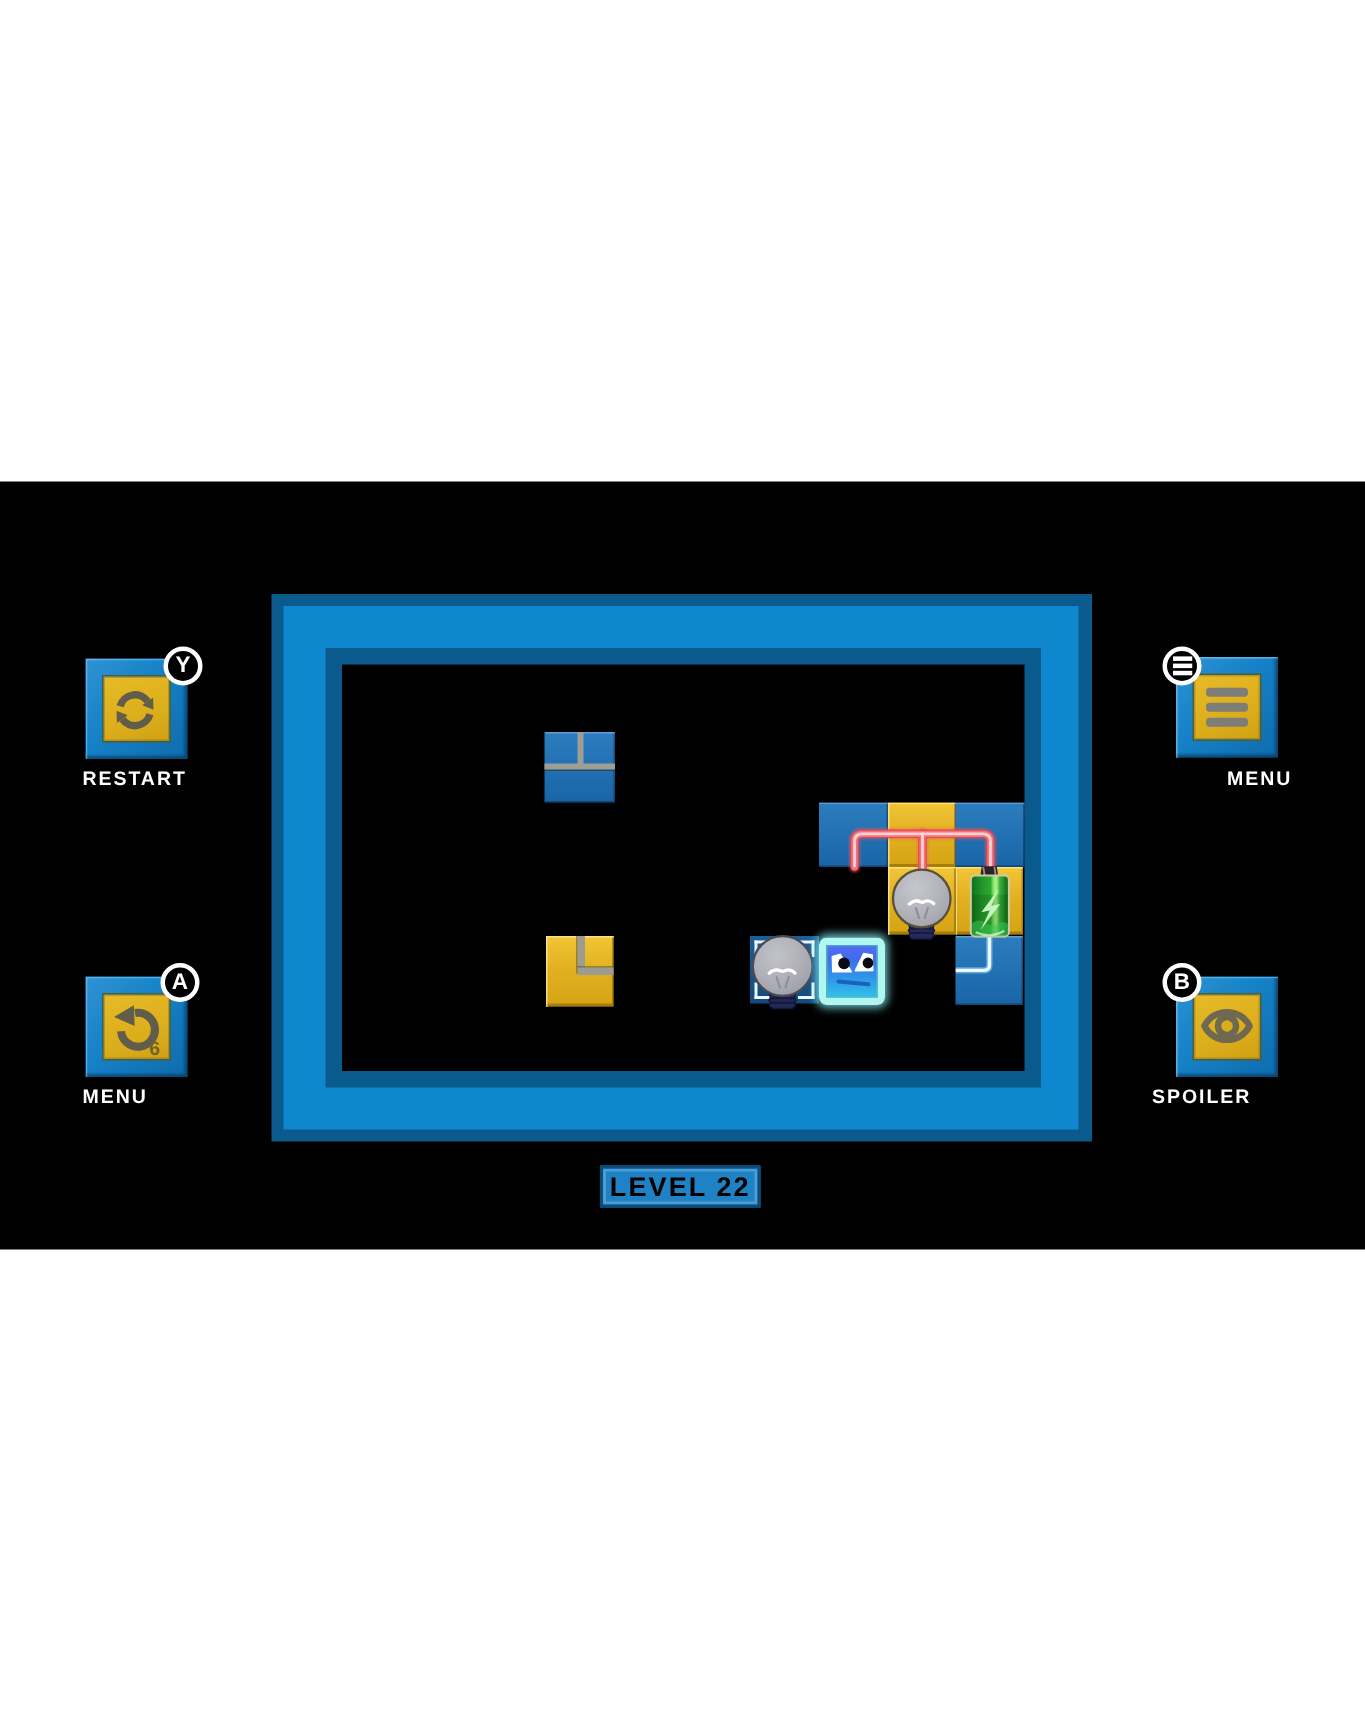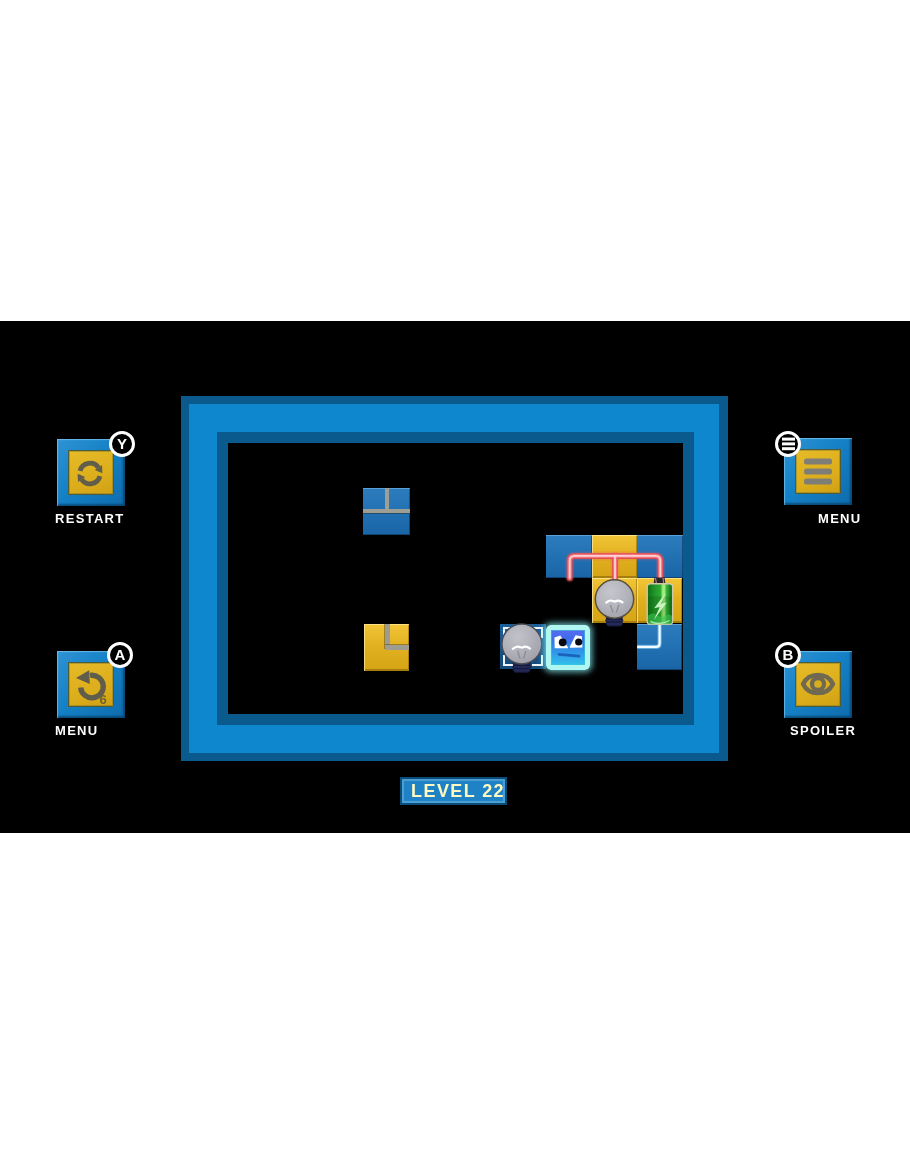--- a/index.html
+++ b/index.html
@@ -206,15 +206,15 @@
   <div class="gold"></div>
 
   <svg class="abs" style="left:15px;top:16px" width="38" height="34" viewBox="0 0 38 34">
     <path d="M4 17 C 10 4.8 28 4.8 34 17 C 28 29.2 10 29.2 4 17 Z" stroke="#6e6950" stroke-width="4.4" fill="none" stroke-linejoin="round"></path>
     <circle cx="19" cy="17" r="6" stroke="#6e6950" stroke-width="4.3" fill="#d8ae1c"></circle>
   </svg>
 </div>
 
 <div class="badge" style="left:775px;top:642px">B</div>
 
-<div class="lbl" style="left:790px;top:723px;width:72px">SPOILER</div>
-
-<div class="abs" style="left:400px;top:777px;width:107px;height:28px;box-sizing:border-box;background:#1e82c4;border:2px solid #0b4d79;box-shadow:inset 0 0 0 2px rgba(130,190,230,.45);color:#fef9c3;font-weight:bold;font-size:18px;line-height:24px;text-align:right;letter-spacing:1.4px">LEVEL 22</div>
+<div class="lbl" style="left:768px;top:723px;width:72px">SPOILER</div>
+
+<div class="abs" style="left:400px;top:777px;width:107px;height:28px;box-sizing:border-box;background:#1e82c4;border:2px solid #0b4d79;box-shadow:inset 0 0 0 2px rgba(130,190,230,.45);color:#000000;font-weight:bold;font-size:18px;line-height:24px;text-align:center;letter-spacing:1.4px">LEVEL 22</div>
 
 </body></html>

